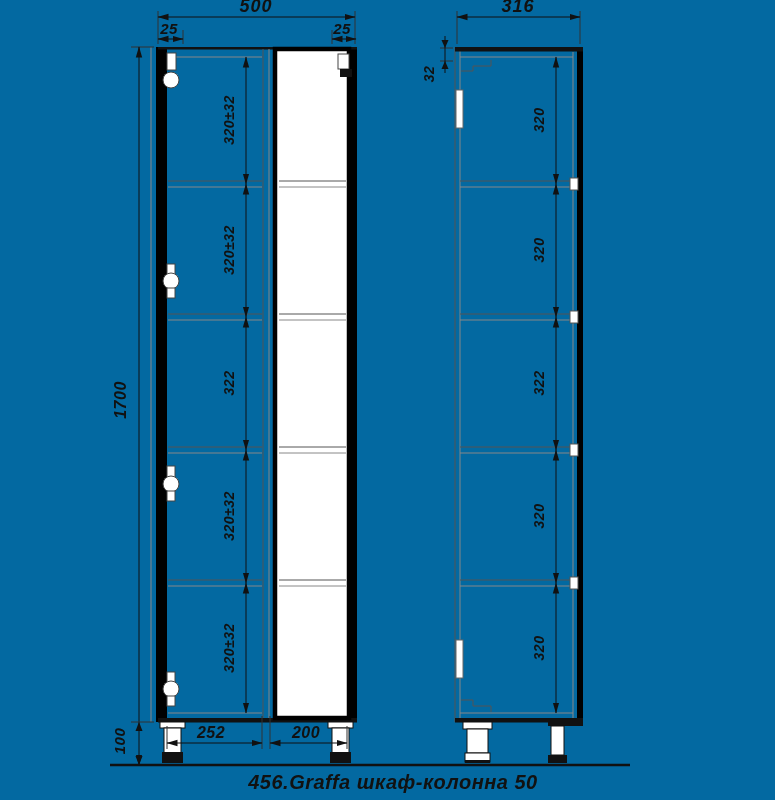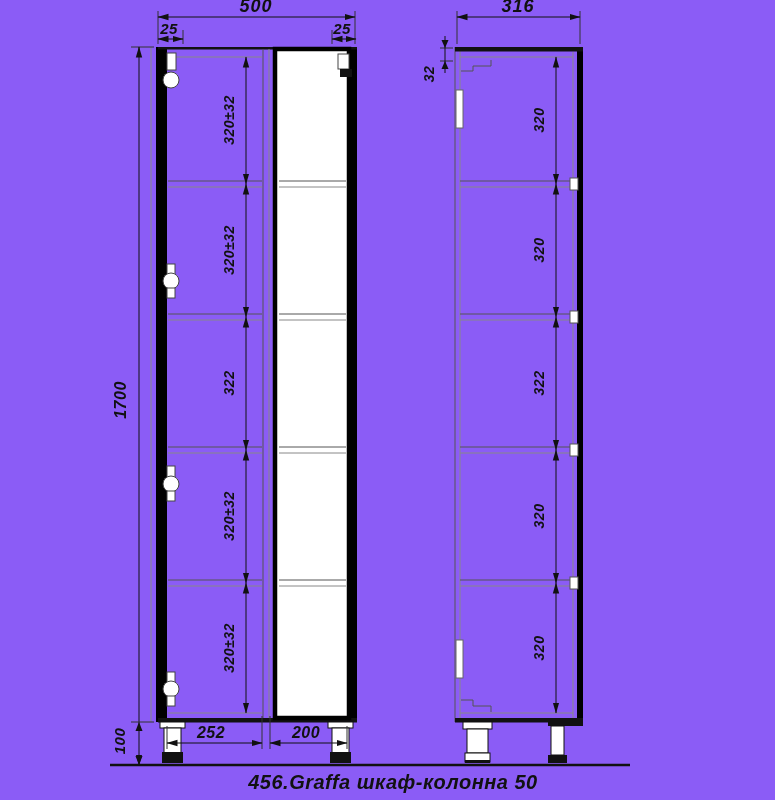--- a/index.html
+++ b/index.html
@@ -1,16 +1,16 @@
 <!DOCTYPE html>
 <html><head>
 <meta charset="utf-8">
 <style>
   html,body{margin:0;padding:0;background:#ffffff;}
-  .page{position:relative;width:775px;height:800px;background:#8b5cf6;overflow:hidden;
+  .page{position:relative;width:775px;height:800px;background:#0369a1;overflow:hidden;
         font-family:"Liberation Sans", sans-serif;}
   svg{display:block;}
   text{fill:#111;font-family:"Liberation Sans", sans-serif;font-weight:bold;font-style:italic;}
   .dim-lg{font-size:18px;letter-spacing:1px;}
   .dim   {font-size:15px;letter-spacing:0.5px;}
   .dim-sm{font-size:14px;letter-spacing:0.5px;}
   .title-text{font-size:20px;letter-spacing:0.5px;}
   .ext{stroke:#333;stroke-width:1;}
   .dimline{stroke:#111;stroke-width:1;fill:none;}
   .thin{stroke:#888;stroke-width:1;}

